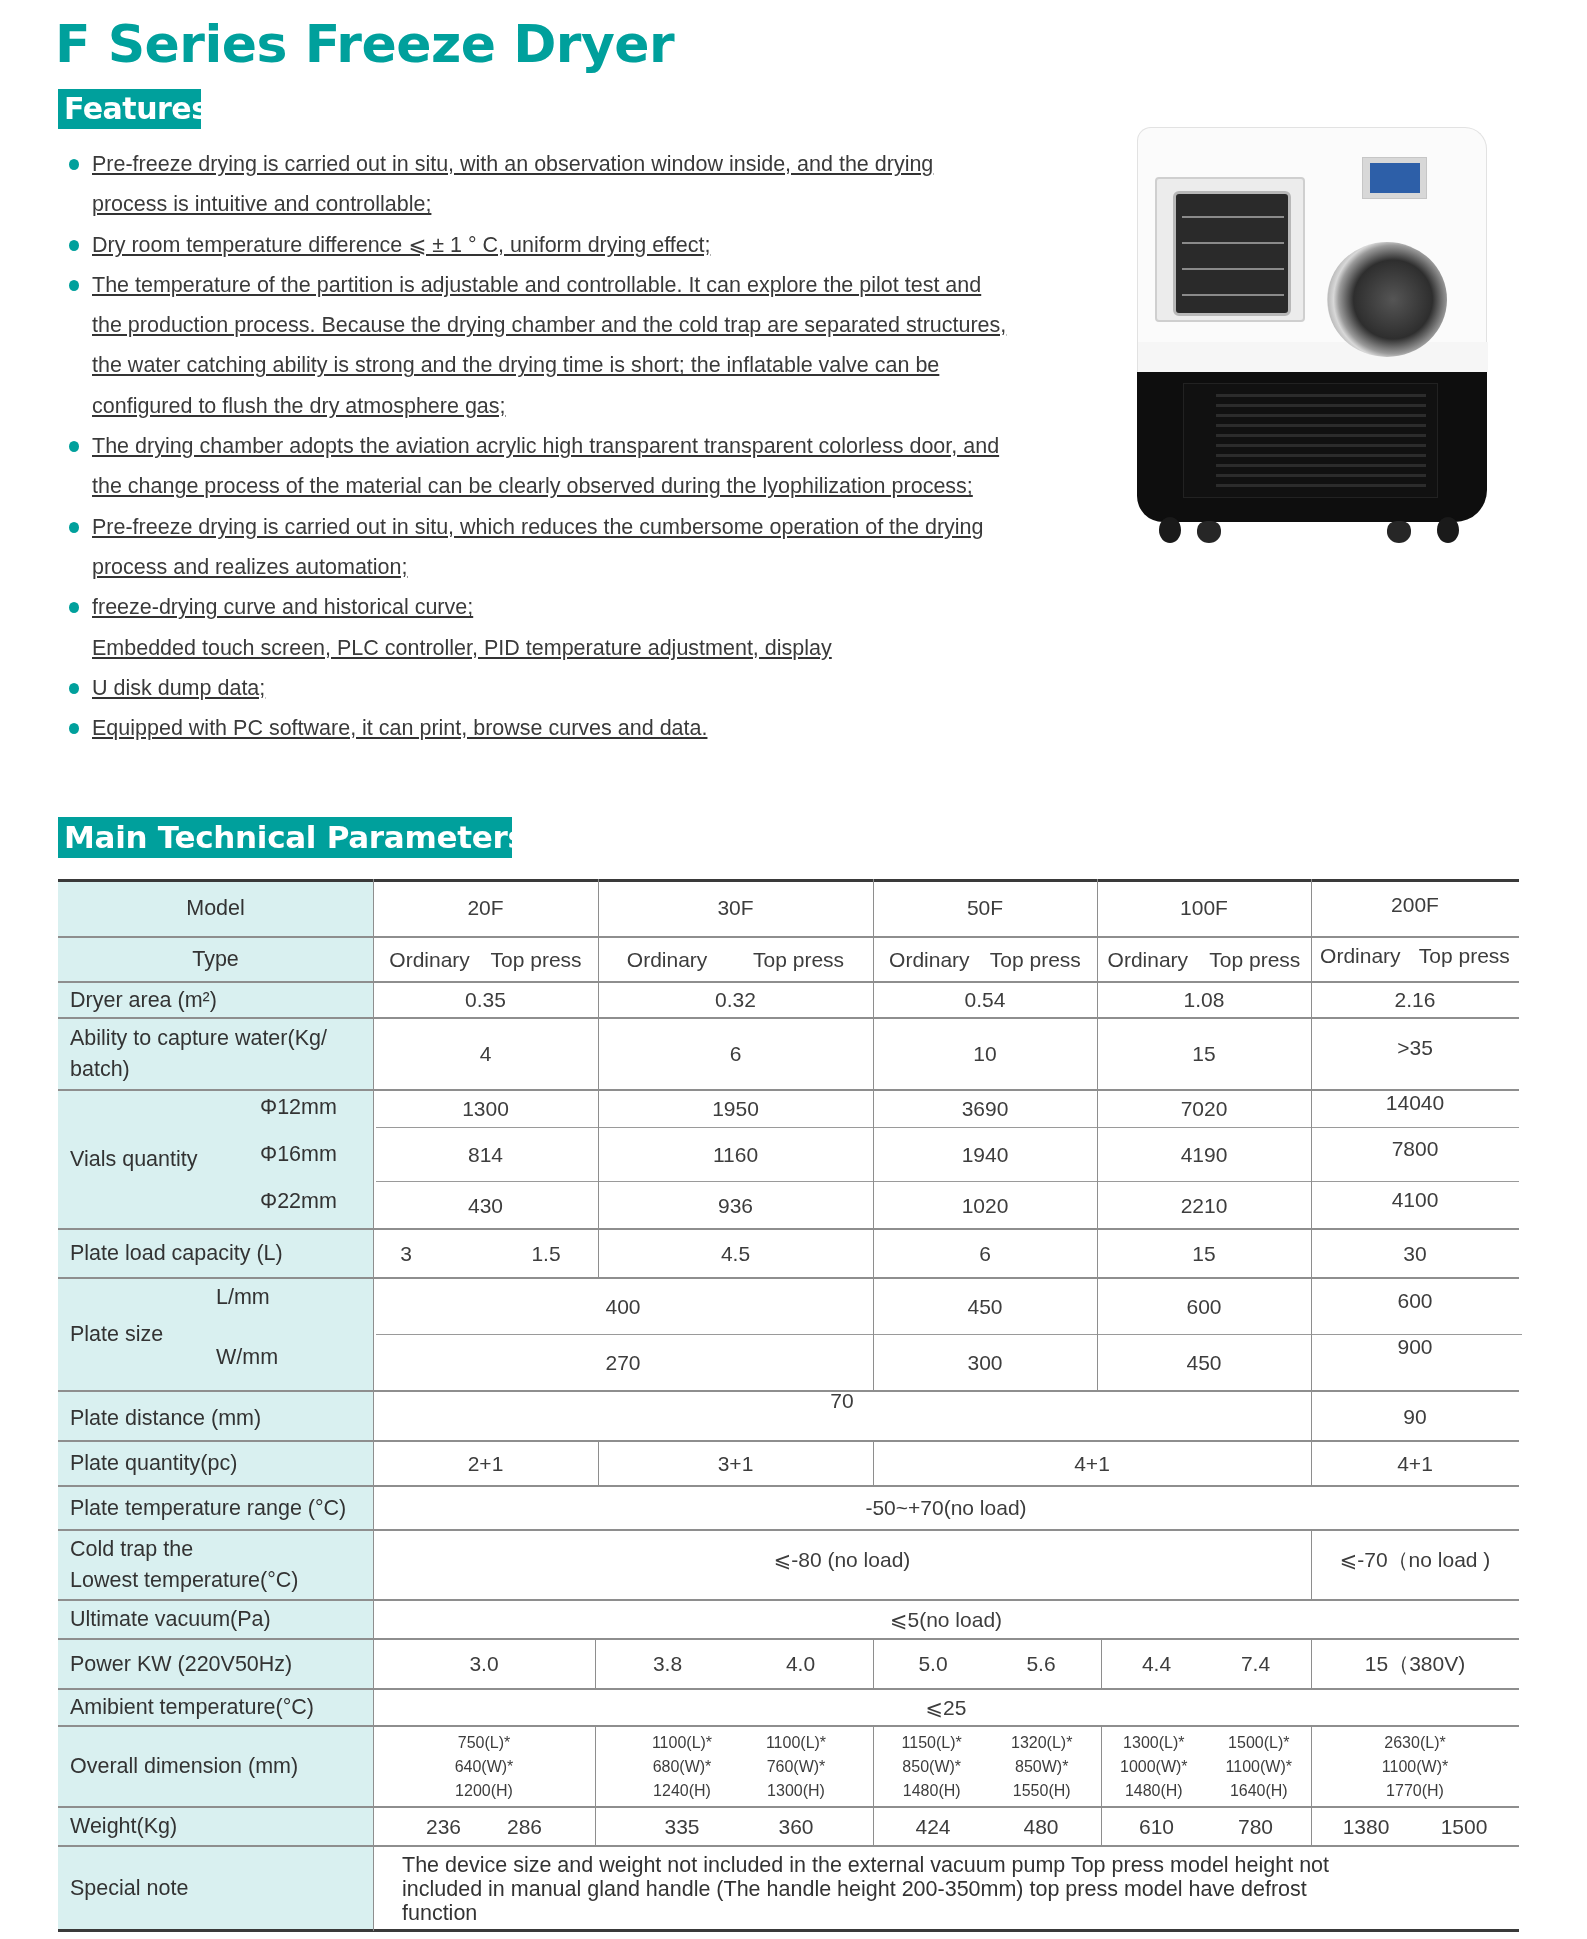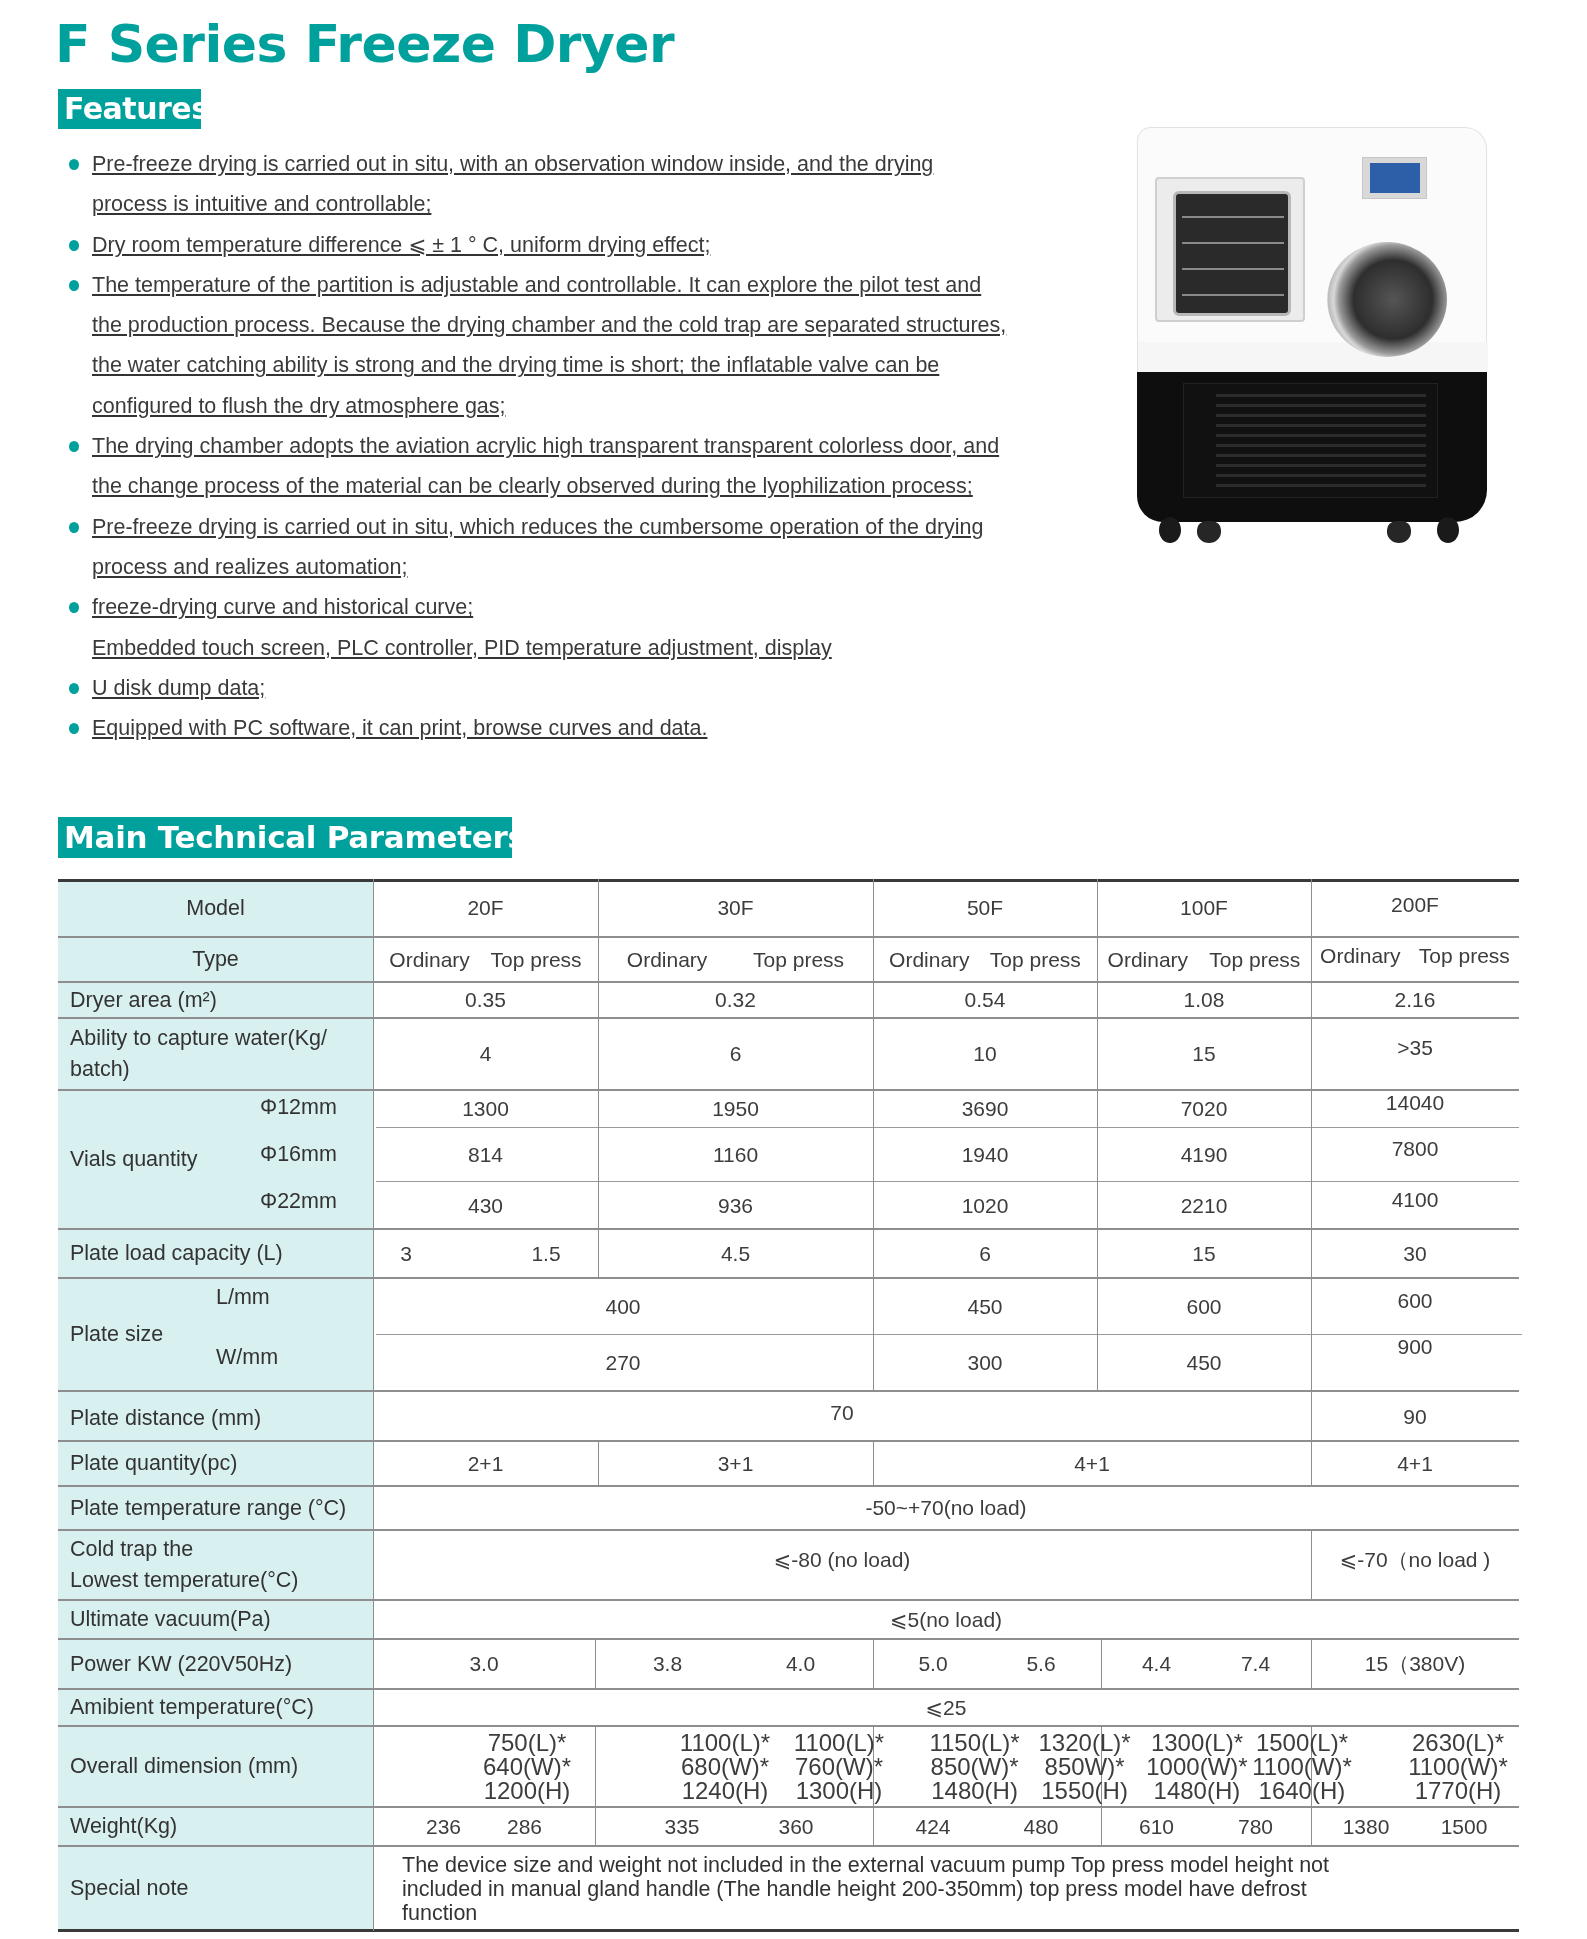--- a/index.html
+++ b/index.html
@@ -48,21 +48,21 @@
   .cell { position: absolute; display: flex; align-items: center; justify-content: center; font-size: 21px; color: #3d3d3d; text-align: center; line-height: 24px; }
   .lbl { position: absolute; background: #d9f0f0; display: flex; align-items: center; padding-left: 12px; font-size: 21.5px; color: #333; line-height: 31px; }
   .lbl.center { justify-content: center; padding-left: 0; }
   .hline { position: absolute; height: 2px; background: #8e8e8e; }
   .hline.thin { height: 1px; background: #9a9a9a; }
   .vline { position: absolute; width: 1px; background: #8e8e8e; }
   .top-rule { position: absolute; left: 0; top: 0; width: 1461px; height: 3px; background: #3a3a3a; }
   .bottom-rule { position: absolute; left: 0; top: 1050px; width: 1461px; height: 3px; background: #3a3a3a; }
   .sub { position: absolute; font-size: 21.5px; color: #333; }
   .pair { display: flex; justify-content: space-around; width: 100%; padding: 0 6px; }
-  .dim { font-size: 24px; line-height: 24px; margin-left: 43px; }
+  .dim { font-size: 16px; line-height: 24px; }
   .note { position: absolute; left: 344px; top: 974px; width: 1000px; font-size: 21.5px; line-height: 24px; color: #333; }
 </style>
 </head>
 <body>
 
 <div class="title">F Series Freeze Dryer</div>
 
 <div class="badge features">Features</div>
 
 <ul class="features-list">
@@ -302,21 +302,21 @@
   <div class="cell" style="left:315px;top:399px;width:500px;height:57px">400</div>
   <div class="cell" style="left:815px;top:399px;width:224px;height:57px">450</div>
   <div class="cell" style="left:1039px;top:399px;width:214px;height:57px">600</div>
   <div class="cell" style="left:1253px;top:393px;width:208px;height:57px">600</div>
 
   <div class="cell" style="left:315px;top:456px;width:500px;height:56px">270</div>
   <div class="cell" style="left:815px;top:456px;width:224px;height:56px">300</div>
   <div class="cell" style="left:1039px;top:456px;width:214px;height:56px">450</div>
   <div class="cell" style="left:1253px;top:440px;width:208px;height:56px">900</div>
 
-  <div class="cell" style="left:315px;top:512px;width:938px;height:44px">70</div>
+  <div class="cell" style="left:315px;top:500px;width:938px;height:44px">70</div>
   <div class="cell" style="left:1253px;top:514px;width:208px;height:48px">90</div>
 
   <div class="cell" style="left:315px;top:562px;width:225px;height:45px">2+1</div>
   <div class="cell" style="left:540px;top:562px;width:275px;height:45px">3+1</div>
   <div class="cell" style="left:815px;top:562px;width:438px;height:45px">4+1</div>
   <div class="cell" style="left:1253px;top:562px;width:208px;height:45px">4+1</div>
 
   <div class="cell" style="left:315px;top:607px;width:1146px;height:44px">-50~+70(no load)</div>
 
   <div class="cell" style="left:315px;top:651px;width:938px;height:60px">⩽-80 (no load)</div>

